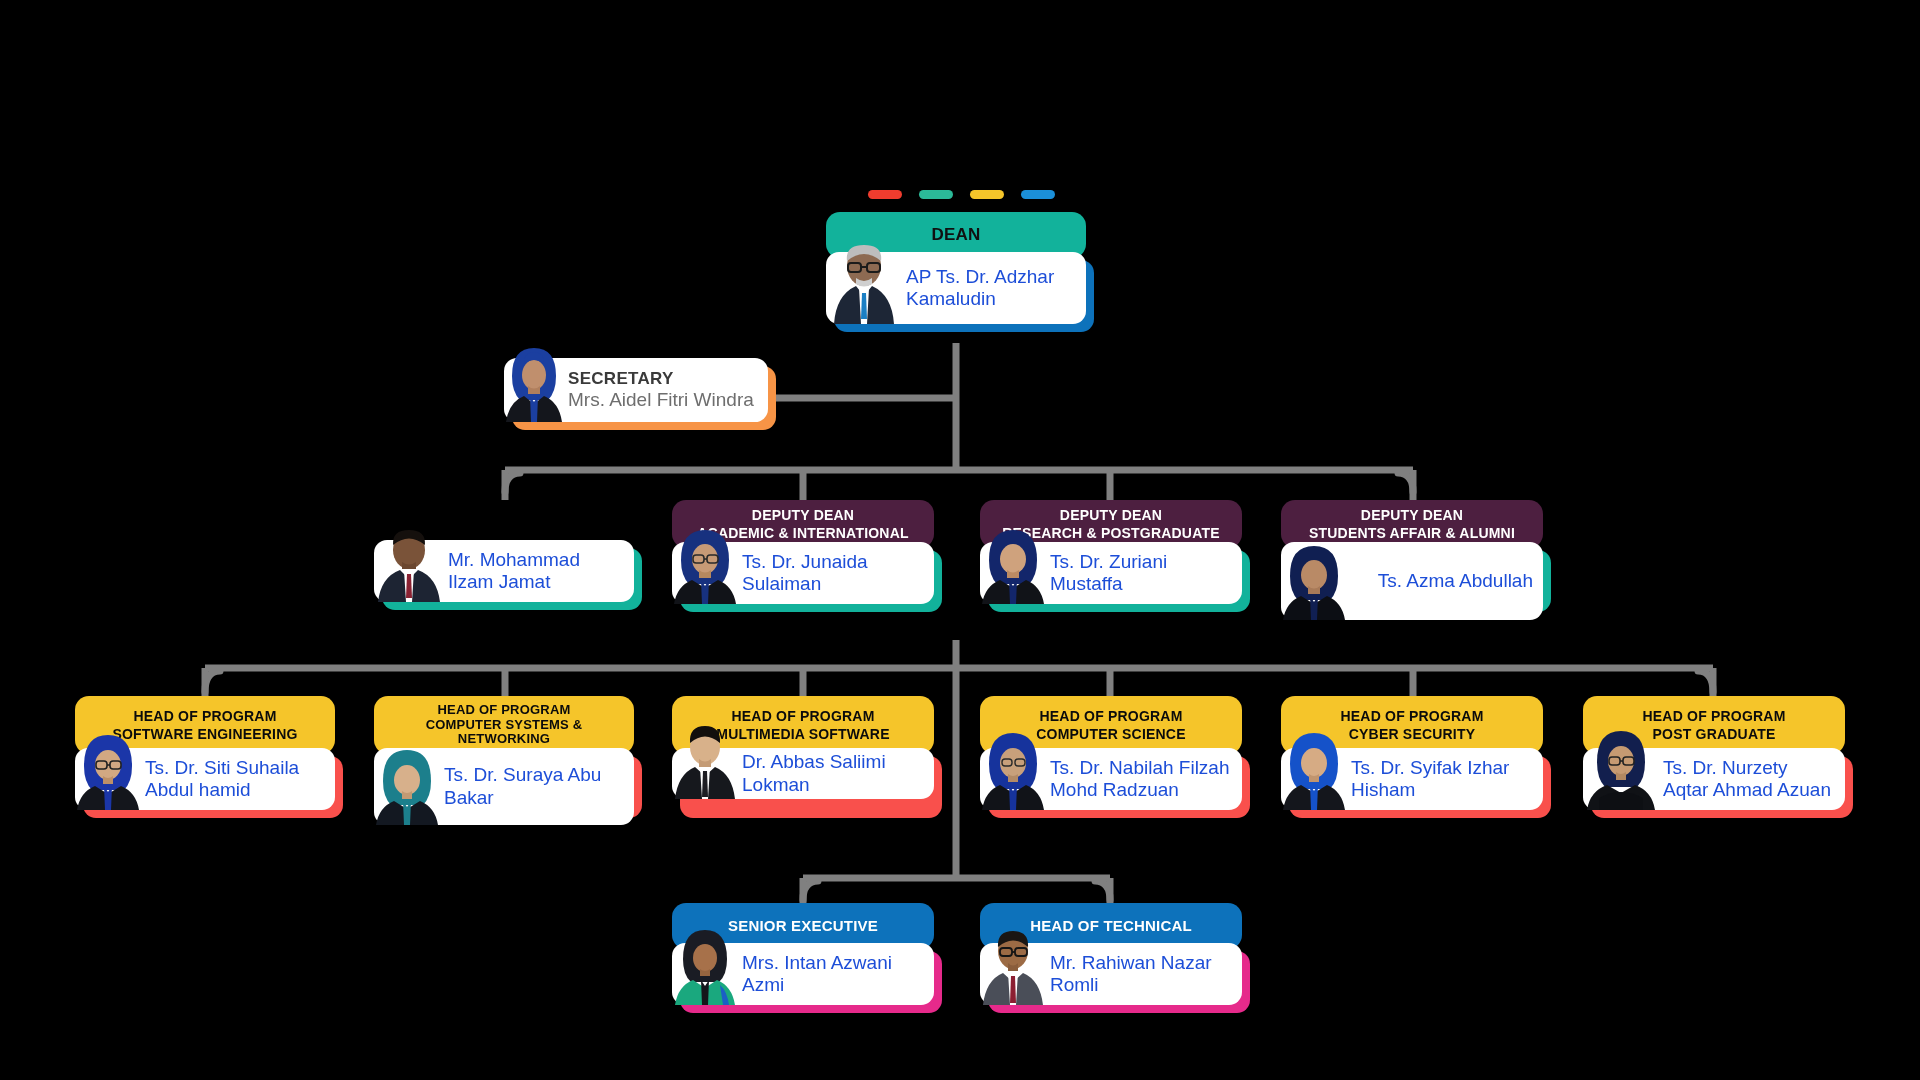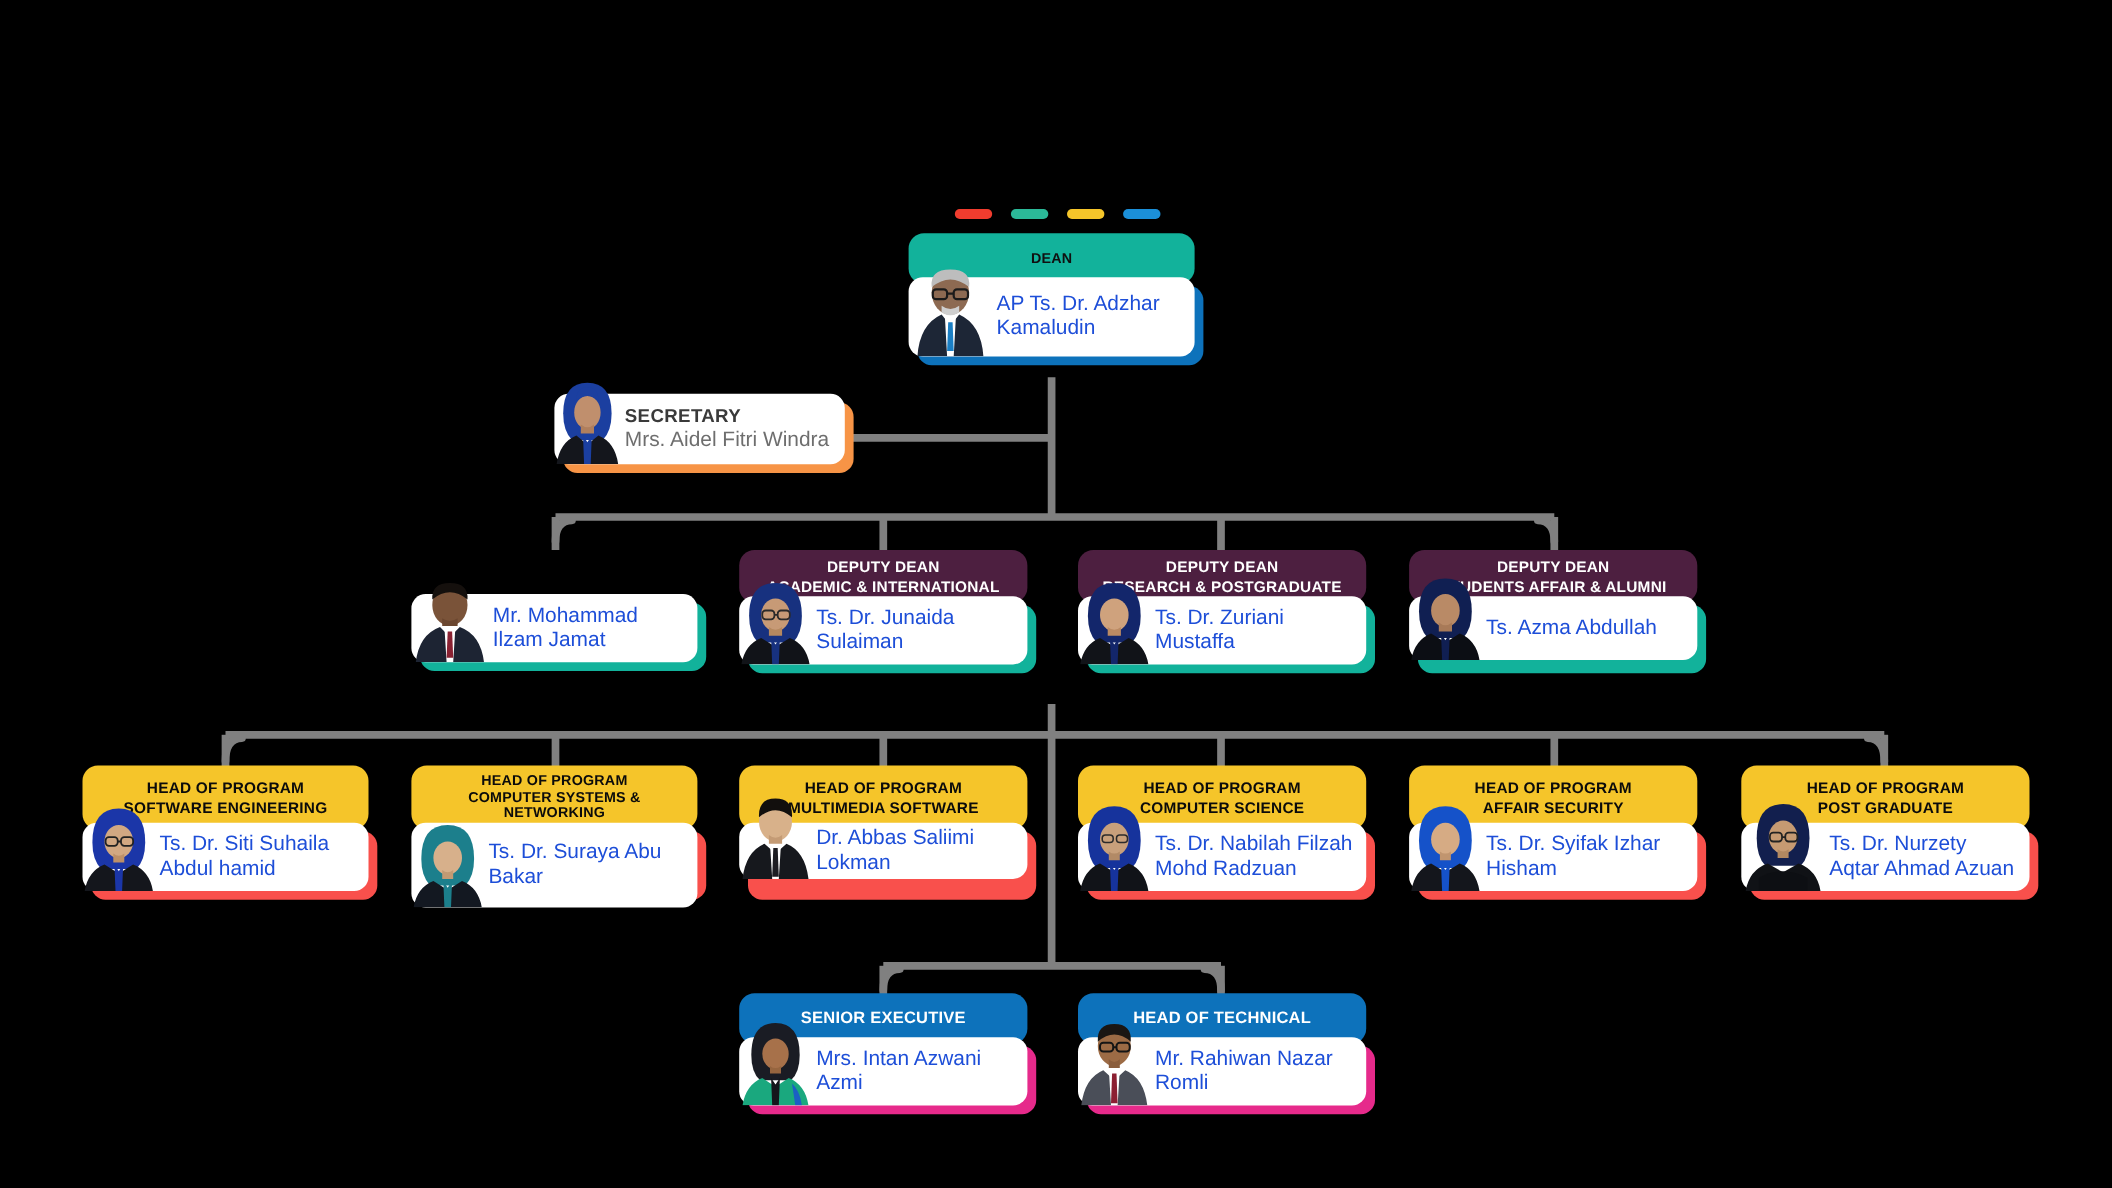--- a/index.html
+++ b/index.html
@@ -128,21 +128,21 @@
   </svg>
 
   <div class="dashes" style="left:868px; top:190px;">
     <span class="dash" style="background:#f03c2e"></span>
     <span class="dash" style="background:#2bb998"></span>
     <span class="dash" style="background:#f5c52a"></span>
     <span class="dash" style="background:#1b8fd8"></span>
   </div>
 
   <div class="node" style="left:826px; top:212px; width:260px;">
-    <div class="title-bar hd-teal" style="height:46px; font-size:13px;">
+    <div class="title-bar hd-teal" style="height:46px; font-size:17px;">
       <span>DEAN</span>
     </div>
     <div class="name-wrap" style="height:72px;">
       <div class="plate pl-blue"></div>
       <div class="card" style="height:72px;">
         <div class="photo" style="width:76px;height:84px;margin-top:-12px;">
           <svg width="76" height="84" viewBox="0 0 76 84">
             <ellipse cx="38" cy="26" rx="17" ry="20" fill="#8d6a52"></ellipse>
             <path d="M21 21 q17 -14 34 0 q2 -16 -17 -16 q-19 0 -17 16z" fill="#bdbdbd"></path>
             <rect x="22" y="23" width="13" height="9" rx="3" fill="none" stroke="#1b1b1b" stroke-width="2"></rect>
@@ -247,21 +247,21 @@
     </div>
   </div>
 
   <div class="node" style="left:1281px; top:500px; width:262px;">
     <div class="title-bar hd-purple" style="height:48px; font-size:14px; flex-direction:column; gap:1px;">
       <span>DEPUTY DEAN</span>
       <span>STUDENTS AFFAIR &amp; ALUMNI</span>
     </div>
     <div class="name-wrap" style="height:62px;">
       <div class="plate pl-teal"></div>
-      <div class="card" style="height:58px;">
+      <div class="card" style="height:78px;text-align:right;">
         <div class="photo" style="width:66px;height:78px;margin-top:-16px;">
           <svg width="66" height="78" viewBox="0 0 66 78">
             <path d="M9 34 q0 -30 24 -30 q24 0 24 30 q0 16 -8 24 l-32 0 q-8 -8 -8 -24z" fill="#101f52"></path>
             <ellipse cx="33" cy="33" rx="13" ry="15" fill="#b98a66"></ellipse>
             <path d="M27 44 q6 5 12 0 l0 8 l-12 0z" fill="#a87a58"></path>
             <path d="M2 78 q3 -18 18 -24 l13 8 l13 -8 q15 6 18 24z" fill="#0c0e14"></path>
             <path d="M29 54 l4 6 l4 -6 l-1 24 l-6 0z" fill="#101f52"></path>
           </svg>
         </div>
         <div class="pname">Ts. Azma Abdullah</div>
@@ -360,21 +360,21 @@
           </svg>
         </div>
         <div class="pname">Ts. Dr. Nabilah Filzah Mohd Radzuan</div>
       </div>
     </div>
   </div>
 
   <div class="node" style="left:1281px; top:696px; width:262px;">
     <div class="title-bar hd-yellow" style="height:58px; font-size:14px; flex-direction:column; gap:1px;">
       <span>HEAD OF PROGRAM</span>
-      <span>AFFAIR SECURITY</span>
+      <span>CYBER SECURITY</span>
     </div>
     <div class="name-wrap" style="height:62px;">
       <div class="plate pl-red"></div>
       <div class="card" style="height:62px;">
         <div class="photo" style="width:66px;height:82px;margin-top:-20px;">
           <svg width="66" height="82" viewBox="0 0 66 82">
             <path d="M9 36 q0 -31 24 -31 q24 0 24 31 q0 17 -8 25 l-32 0 q-8 -8 -8 -25z" fill="#1552c9"></path>
             <ellipse cx="33" cy="35" rx="13" ry="15" fill="#d6ab84"></ellipse>
             <path d="M28 46 q5 4 10 0 l0 8 l-10 0z" fill="#c1956f"></path>
             <path d="M2 82 q3 -19 18 -25 l13 8 l13 -8 q15 6 18 25z" fill="#14161c"></path>

